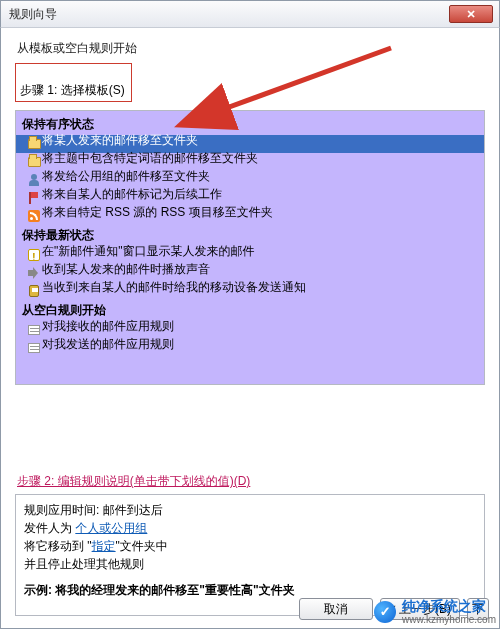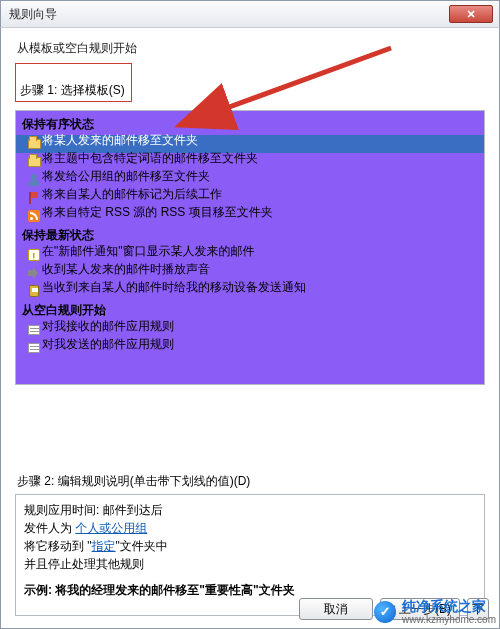--- a/index.html
+++ b/index.html
@@ -51,21 +51,21 @@
       border: 1px solid #cc3b2e;
       padding: 18px 6px 2px 4px;
       margin-left: 2px;
       margin-bottom: 6px;
     }
     
     .template-box {
       border: 1px solid #b5b9c2;
       min-height: 275px;
       margin: 2px 2px 0 2px;
-      background: #8b5cf6;
+      background: #c4b5fd;
       padding: 3px 0 6px 0;
       position: relative;
     }
     .group-header {
       font-weight: bold;
       padding: 2px 6px;
       color: #000;
     }
     .item {
       display: flex;
@@ -98,21 +98,21 @@
     .icn-sound { width:12px;height:12px; position:relative; }
     .icn-sound::before { content:""; position:absolute; left:0; top:3px; width:5px; height:6px; background:#888; }
     .icn-sound::after { content:""; position:absolute; left:5px; top:0; border-top:6px solid transparent; border-bottom:6px solid transparent; border-left:5px solid #888; }
     .icn-phone { width:10px;height:12px; background:#ddb640; border:1px solid #8b6f1e; border-radius:2px; position:relative;}
     .icn-phone::before { content:""; position:absolute; left:2px; top:2px; width:6px;height:4px; background:#fff;}
     .icn-rule { width:12px;height:10px; background:#fff; border:1px solid #999; position:relative;}
     .icn-rule::before { content:""; position:absolute; left:1px; top:2px; width:10px;height:1px; background:#999; box-shadow:0 3px #999, 0 6px #999;}
     
     .arrow-svg { position: absolute; left: 140px; top: 12px; width: 260px; height: 110px; pointer-events: none; }
     
-    .step2-label { margin: 88px 2px 4px 4px; color: #000000; }
+    .step2-label { margin: 88px 2px 4px 4px; color: #be185d; text-decoration: underline; }
     .desc-box {
       border: 1px solid #b5b9c2;
       margin: 2px 2px 0 2px;
       background: #fff;
       padding: 6px 8px 10px 8px;
       min-height: 122px;
       line-height: 18px;
     }
     .desc-box .link { color: #105cb6; text-decoration: underline; }
     .desc-box .example { margin-top: 8px; font-weight: bold; }

